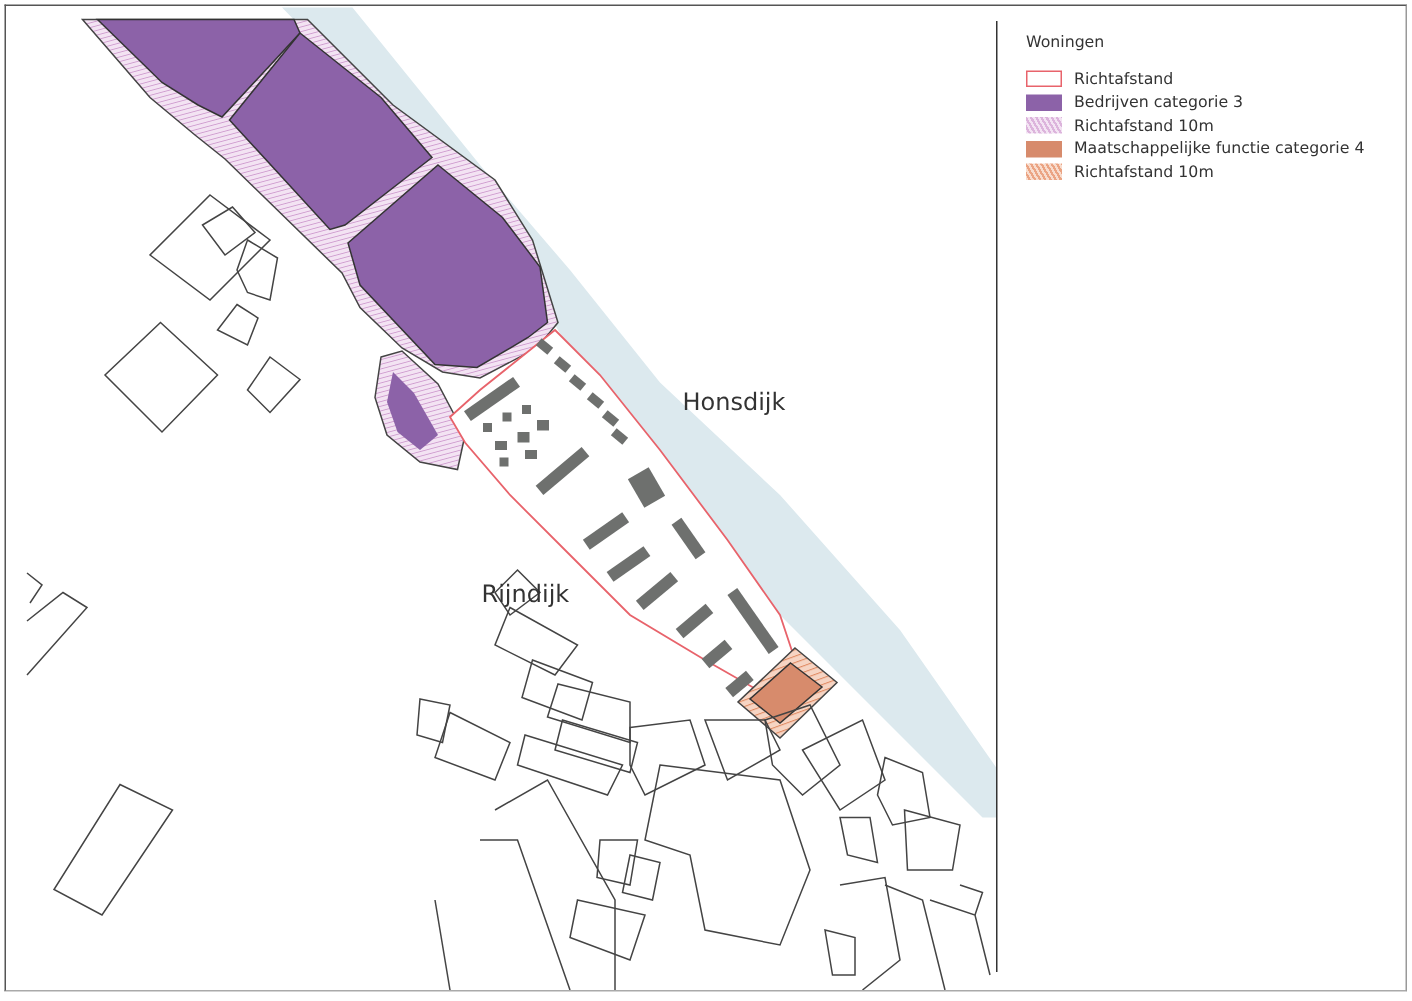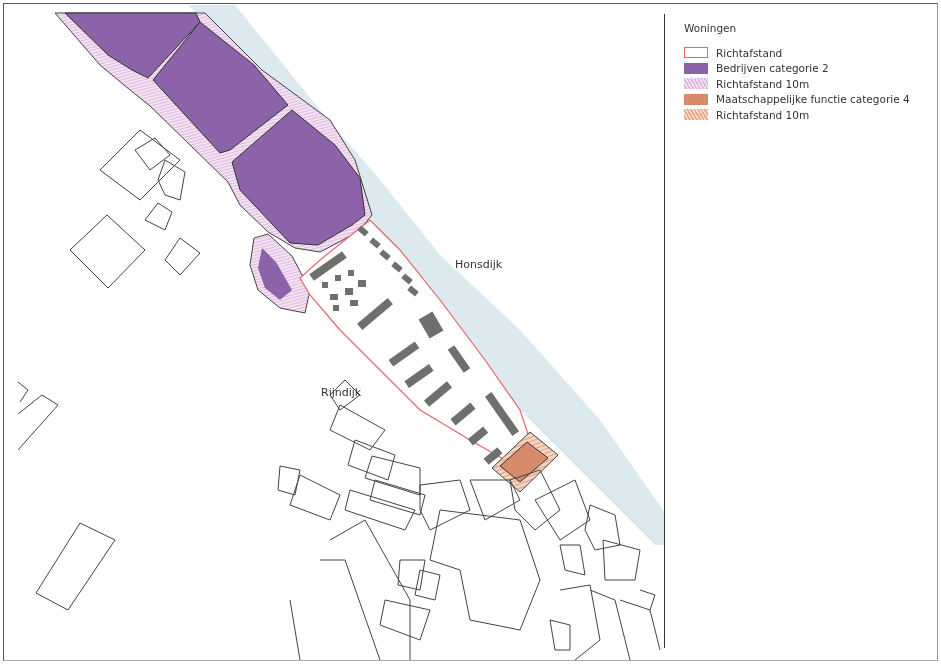--- a/index.html
+++ b/index.html
@@ -5,21 +5,21 @@
   html,body{margin:0;padding:0;background:#fff;}
   body{width:941px;height:667px;position:relative;overflow:hidden;font-family:"DejaVu Sans","Liberation Sans",sans-serif;}
   .frame{position:absolute;left:3px;top:3px;width:935px;height:658px;border:1px solid #555;border-right:1px solid #999;border-bottom:1px solid #aaa;box-sizing:border-box;background:#fff;}
   .map{position:absolute;left:4px;top:4px;width:660px;height:656px;}
   .divider{position:absolute;left:664px;top:14px;width:1px;height:634px;background:#333;}
   .legend{position:absolute;left:684px;top:22px;font-size:10.5px;color:#333;}
   .legend-title{margin-bottom:11px;}
   .legend-item{display:flex;align-items:center;height:15.5px;margin-bottom:0;}
   .swatch{width:24px;height:11px;margin-right:8px;box-sizing:border-box;flex:none;}
   .label-text{white-space:nowrap;}
-  .map-label{position:absolute;font-size:11px;color:#333;}
+  .map-label{position:absolute;font-size:16px;color:#333;}
 </style>
 </head>
 <body>
 
 <div class="frame"></div>
 
 <svg class="map" viewBox="4 4 660 656" width="660" height="656" xmlns="http://www.w3.org/2000/svg">
   <defs>
     <pattern id="hatchPurple" patternUnits="userSpaceOnUse" width="3" height="3" patternTransform="rotate(75)">
       <rect width="3" height="3" fill="#f3e3f3"></rect>
@@ -121,21 +121,21 @@
 <div class="divider"></div>
 
 <div class="legend">
   <div class="legend-title">Woningen</div>
   <div class="legend-item">
     <span class="swatch" style="border:1.5px solid #e8636b;background:#fff;"></span>
     <span class="label-text">Richtafstand</span>
   </div>
   <div class="legend-item">
     <span class="swatch" style="background:#8c62a8;"></span>
-    <span class="label-text">Bedrijven categorie 2</span>
+    <span class="label-text">Bedrijven categorie 3</span>
   </div>
   <div class="legend-item">
     <span class="swatch" style="background:repeating-linear-gradient(60deg,#f3e3f3 0 1.5px,#dcb4dc 1.5px 3px);"></span>
     <span class="label-text">Richtafstand 10m</span>
   </div>
   <div class="legend-item">
     <span class="swatch" style="background:#d78b6c;"></span>
     <span class="label-text">Maatschappelijke functie categorie 4</span>
   </div>
   <div class="legend-item">

